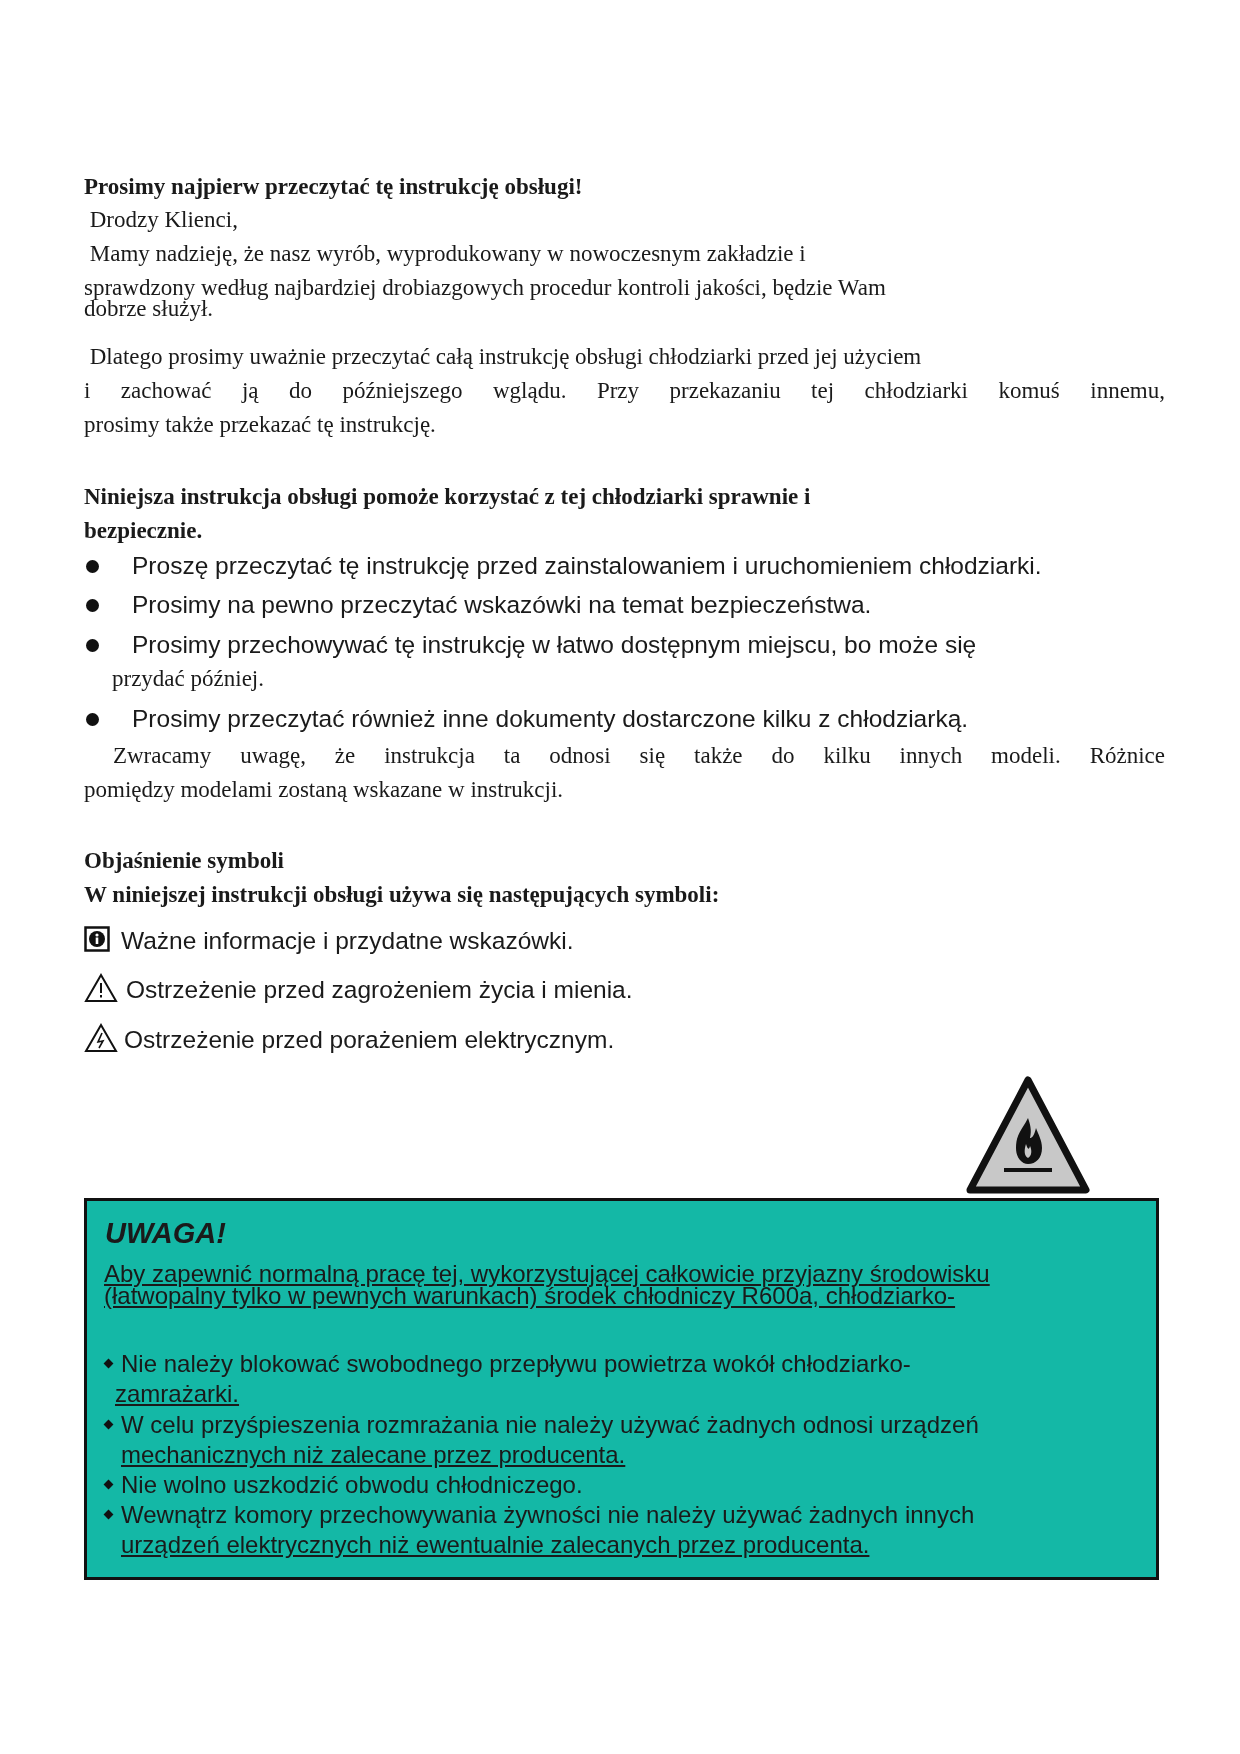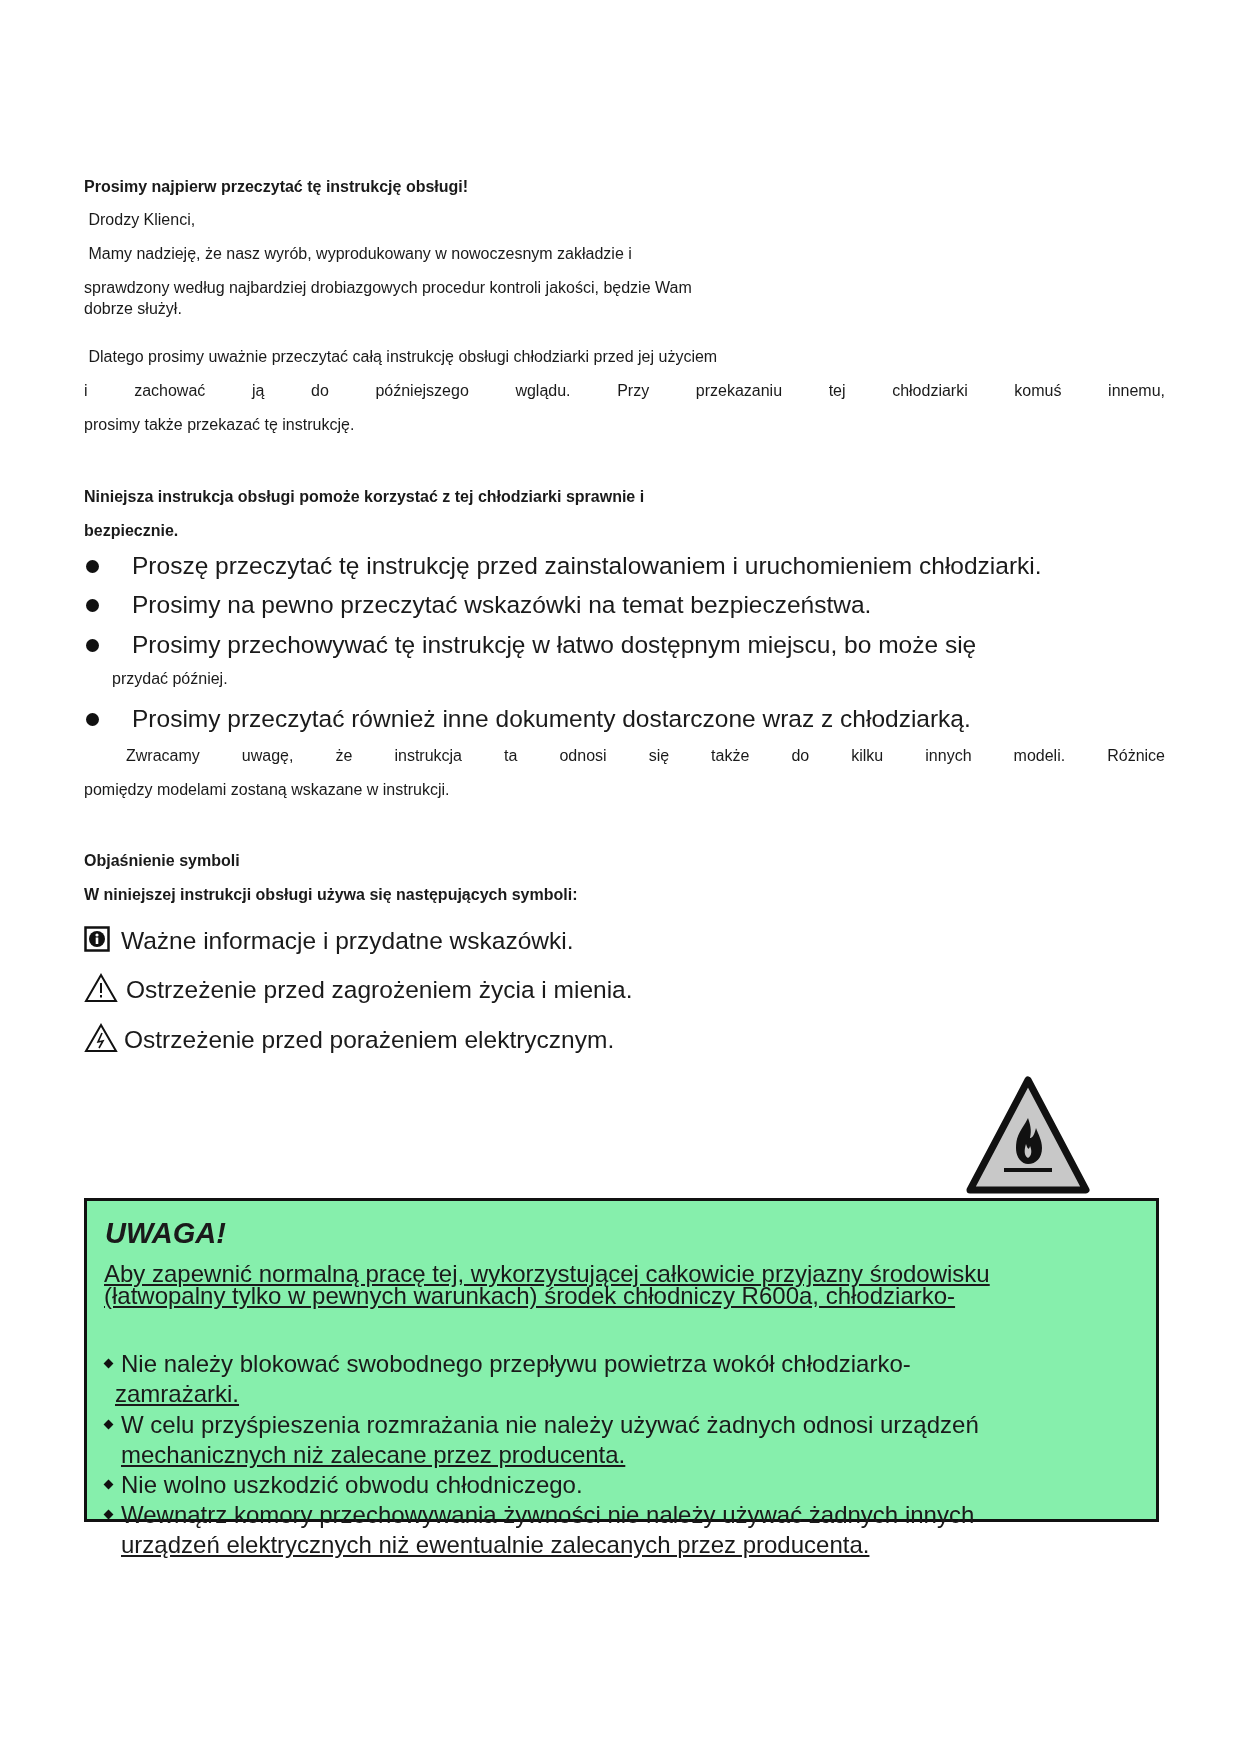--- a/index.html
+++ b/index.html
@@ -1,35 +1,35 @@
 <!DOCTYPE html>
 <html><head>
   <meta charset="utf-8">
   <style>
     html, body { margin: 0; padding: 0; background: #ffffff; }
     body {
       width: 1240px; height: 1754px; position: relative; overflow: hidden;
       font-family: "Liberation Sans", sans-serif; color: #1a1a1a;
     }
     .page { position: absolute; left: 84px; top: 0; width: 1080px; }
-    .line { position: absolute; left: 0; font-size: 16px; line-height: 30px; white-space: nowrap; }
+    .line { position: absolute; left: 0; font-size: 23px; line-height: 30px; white-space: nowrap; font-family: Liberation Serif, serif; }
     .bold { font-weight: bold; }
     .justify { width: 1081px; text-align: justify; text-align-last: justify; white-space: normal; }
     .bullet-dot {
       position: absolute; left: 2px; width: 13px; height: 13px; border-radius: 50%;
       background: #111; top: 9px;
     }
     .bullet-row { position: absolute; left: 0; font-size: 24.5px; line-height: 30px; white-space: nowrap; }
     .bullet-row .txt { position: absolute; left: 48px; top: 0; }
     .sym-row { position: absolute; left: 0; font-size: 24.5px; line-height: 30px; white-space: nowrap; }
     .sym-row svg { position: absolute; left: 0; }
     .sym-row .txt { position: absolute; top: 0; }
     .warn-box {
-      position: absolute; left: 84px; top: 1198px; width: 1075px; height: 324px;
-      border: 3px solid #111; box-sizing: border-box; background: #86efac;
+      position: absolute; left: 84px; top: 1198px; width: 1075px; height: 382px;
+      border: 3px solid #111; box-sizing: border-box; background: #14b8a6;
     }
     .warn-title {
       position: absolute; left: 18px; top: 16px; font-size: 29px; font-weight: bold; font-style: italic;
     }
     .wline { position: absolute; left: 17px; font-size: 24px; line-height: 30px; white-space: nowrap; text-decoration: underline; }
     .wbul { position: absolute; left: 18px; font-size: 24px; line-height: 30px; white-space: nowrap; }
     .wbul .dia { position: absolute; left: 0; top: 11px; width: 7px; height: 7px; background: #111; transform: rotate(45deg); }
     .wbul .txt { position: absolute; left: 16px; }
     .flame-sign { position: absolute; left: 964px; top: 1074px; }
   </style>
@@ -58,21 +58,21 @@
     <span class="bullet-dot"></span>
     <span class="txt">Prosimy na pewno przeczytać wskazówki na temat bezpieczeństwa.</span>
   </div>
   <div class="bullet-row" style="top:630px">
     <span class="bullet-dot"></span>
     <span class="txt">Prosimy przechowywać tę instrukcję w łatwo dostępnym miejscu, bo może się</span>
   </div>
   <div class="line" style="top:664px; left:28px">przydać później.</div>
   <div class="bullet-row" style="top:704px">
     <span class="bullet-dot"></span>
-    <span class="txt">Prosimy przeczytać również inne dokumenty dostarczone wraz z chłodziarką.</span>
+    <span class="txt">Prosimy przeczytać również inne dokumenty dostarczone kilku z chłodziarką.</span>
   </div>
 
   <div class="line justify" style="top:741px; white-space:pre"> Zwracamy uwagę, że instrukcja ta odnosi się także do kilku innych modeli. Różnice</div>
   <div class="line" style="top:775px">pomiędzy modelami zostaną wskazane w instrukcji.</div>
 
   <div class="line bold" style="top:846px">Objaśnienie symboli</div>
   <div class="line bold" style="top:880px">W niniejszej instrukcji obsługi używa się następujących symboli:</div>
 
   <div class="sym-row" style="top:926px">
     <svg width="26" height="26" viewBox="0 0 26 26" style="top:0px">

